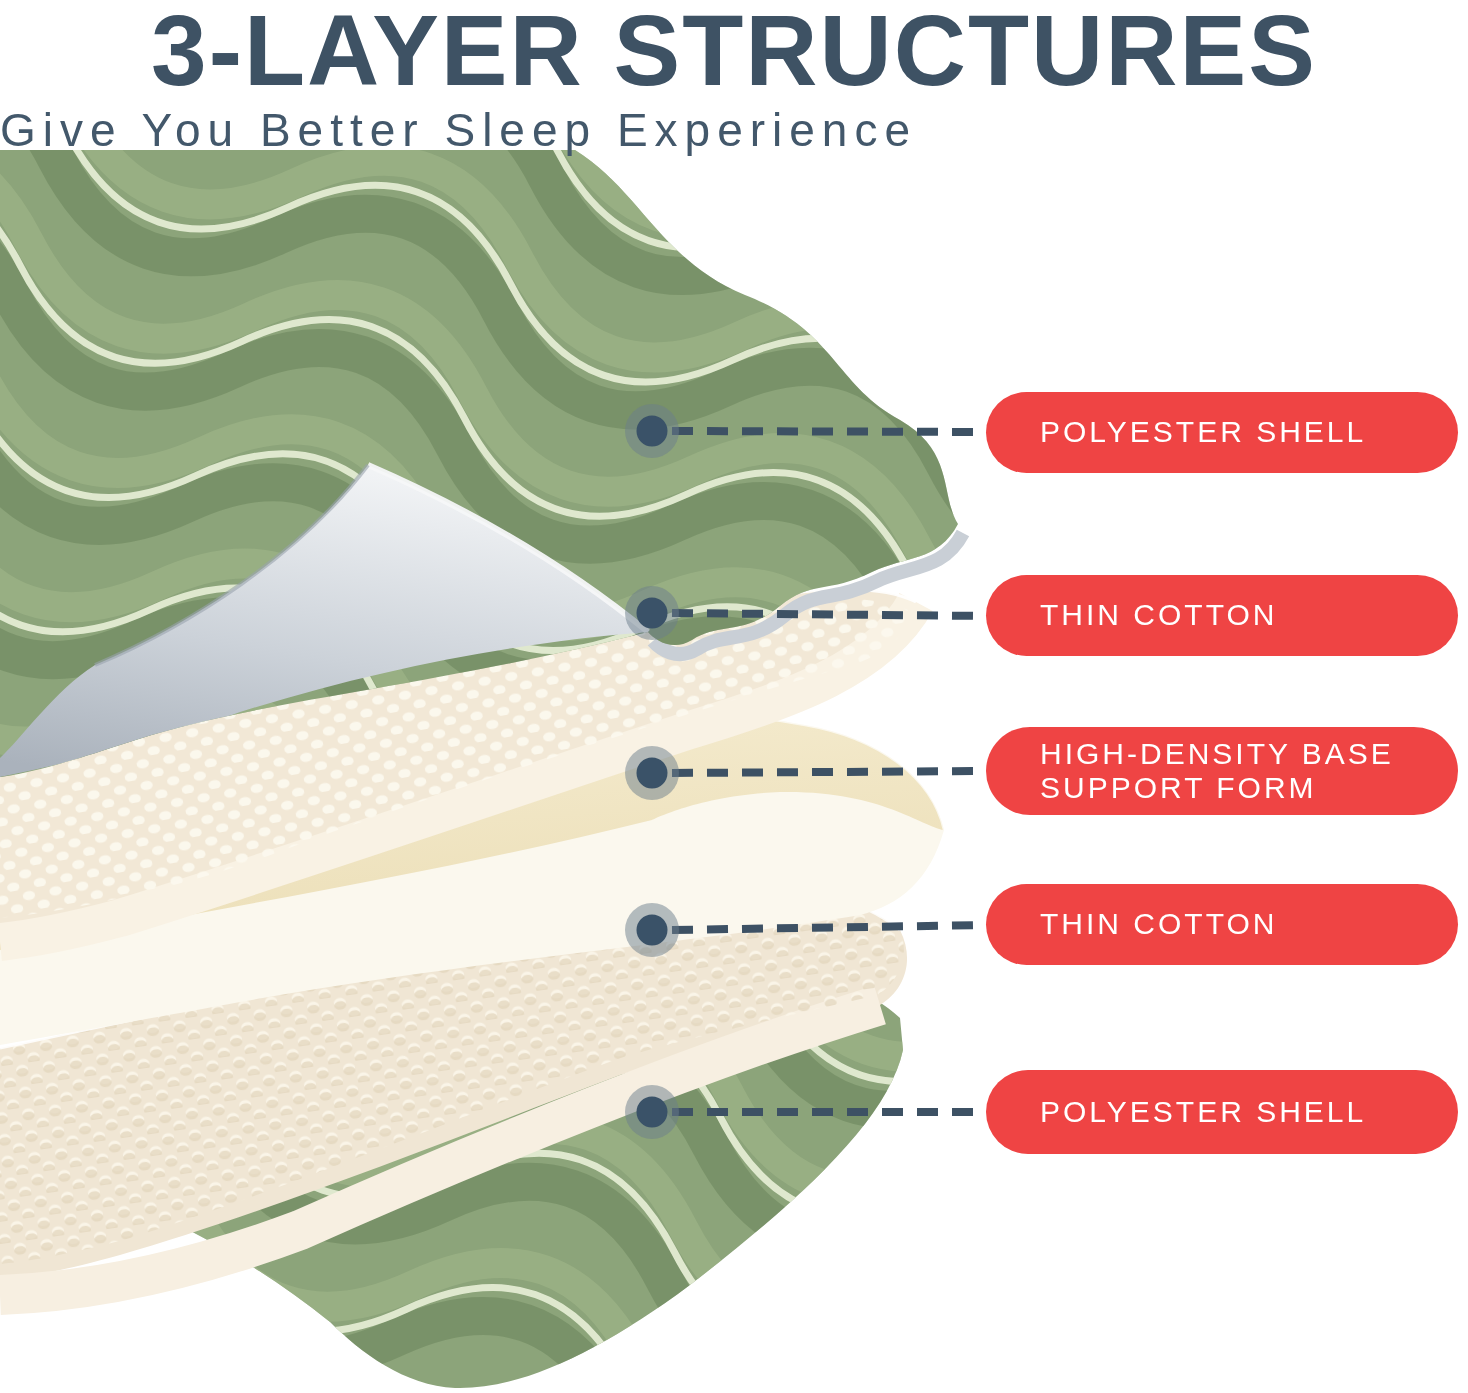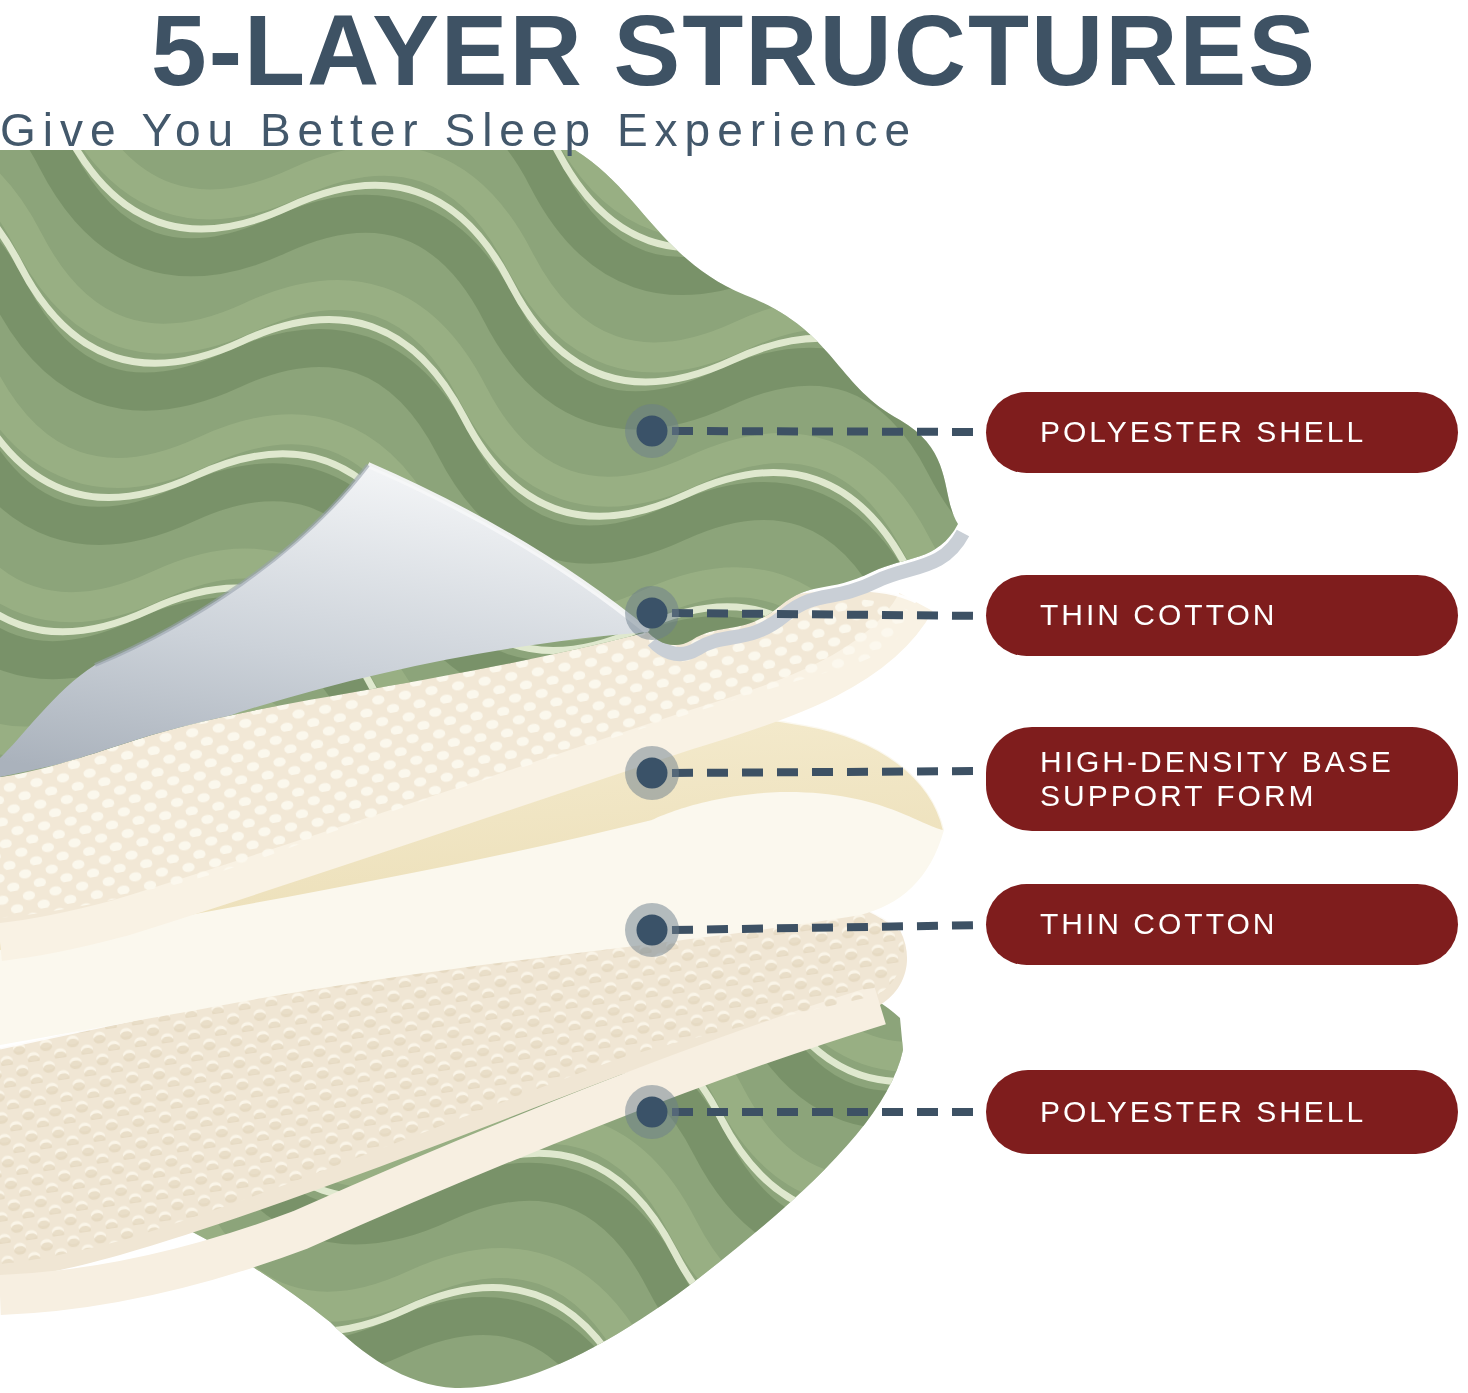--- a/index.html
+++ b/index.html
@@ -2,21 +2,21 @@
 <html><head>
 <meta charset="utf-8">
 <style>
   html,body{margin:0;padding:0;background:#ffffff;}
   #page{position:relative;width:1468px;height:1393px;background:#ffffff;overflow:hidden;
         font-family:"Liberation Sans", sans-serif;}
   .title{position:absolute;top:0px;left:0;width:100%;text-align:center;
          font-weight:bold;font-size:100px;letter-spacing:2px;color:#3e5264;line-height:1.0;}
   .subtitle{position:absolute;top:103px;left:0;width:100%;text-align:left;
             font-weight:normal;font-size:46px;letter-spacing:7px;color:#43586b;}
-  .pill{position:absolute;left:986px;width:472px;background:#7f1d1d;border-radius:46px;
+  .pill{position:absolute;left:986px;width:472px;background:#ef4444;border-radius:46px;
         color:#ffffff;display:flex;align-items:center;box-sizing:border-box;
         padding-left:54px;padding-right:20px;font-size:30px;letter-spacing:3px;
         line-height:1.14;white-space:pre-line;}
   svg{position:absolute;top:0;left:0;}
 </style>
 </head>
 <body>
 
 <div id="page">
 
@@ -170,30 +170,30 @@
           <circle cx="652" cy="930" r="27" fill="#6c7d8c" opacity="0.5"></circle>
           <circle cx="652" cy="930" r="15.5" fill="#3a5268"></circle>
         </g>
       <g>
           <circle cx="652" cy="1112" r="27" fill="#6c7d8c" opacity="0.5"></circle>
           <circle cx="652" cy="1112" r="15.5" fill="#3a5268"></circle>
         </g>
     </g>
   </svg>
 
-  <div class="title">5-LAYER STRUCTURES</div>
+  <div class="title">3-LAYER STRUCTURES</div>
   <div class="subtitle">Give You Better Sleep Experience</div>
 
   <div class="pill" style="top:392px;height:81px;">
     <span>POLYESTER SHELL</span>
   </div>
   <div class="pill" style="top:575px;height:81px;">
     <span>THIN COTTON</span>
   </div>
-  <div class="pill" style="top:727px;height:104px;">
+  <div class="pill" style="top:727px;height:88px;">
     <span>HIGH-DENSITY BASE
 SUPPORT FORM</span>
   </div>
   <div class="pill" style="top:884px;height:81px;">
     <span>THIN COTTON</span>
   </div>
   <div class="pill" style="top:1070px;height:84px;">
     <span>POLYESTER SHELL</span>
   </div>
 </div>

